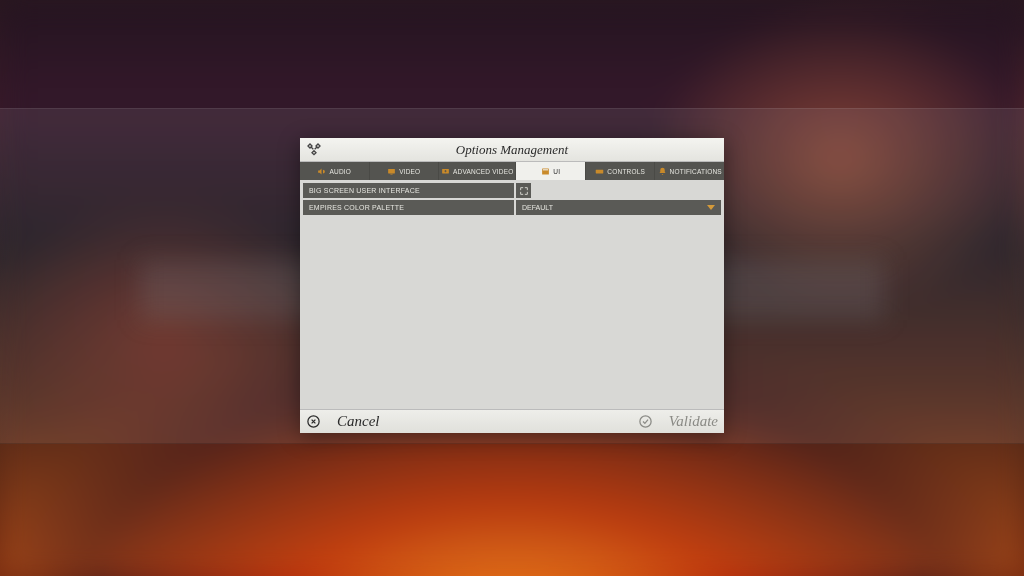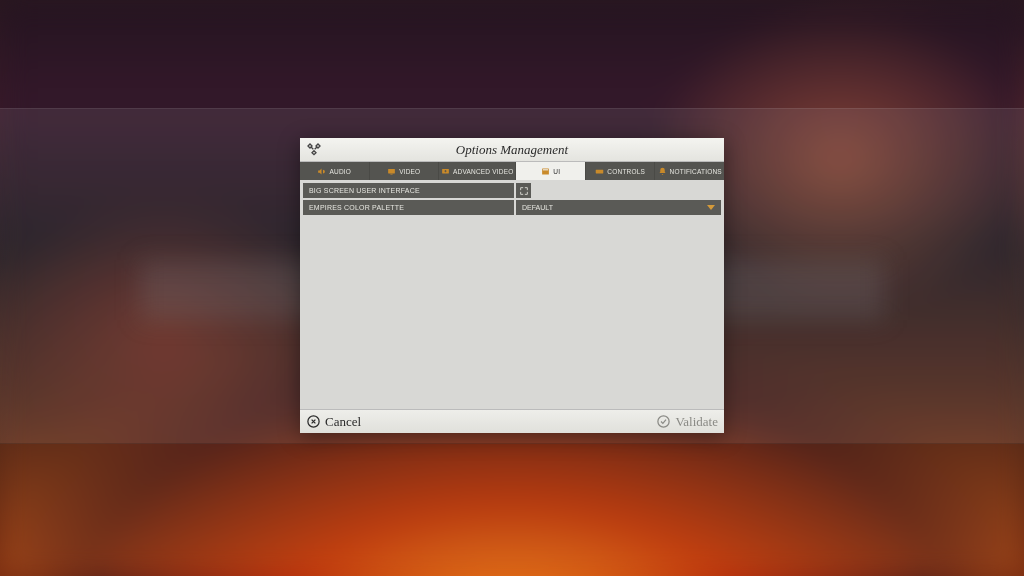--- a/index.html
+++ b/index.html
@@ -163,22 +163,23 @@
     background: linear-gradient(180deg,#eeeeea,#e0e0db);
     border-top: 1px solid #bbb;
     display: flex;
     justify-content: space-between;
     align-items: center;
     padding: 0 6px;
   }
   .fbtn {
     display: flex;
     align-items: center;
-    gap: 4px;
-    font-size: 13px;
+    gap: 16px;
+    font-style: italic;
+    font-size: 15px;
     cursor: pointer;
   }
   .fbtn.cancel { color: #2a2a2a; }
   .fbtn.validate { color: #8a8a85; }
   .fbtn .ficon { width: 15px; height: 15px; }
 </style>
 </head>
 <body>
 
 <div class="bg-blur"></div>

